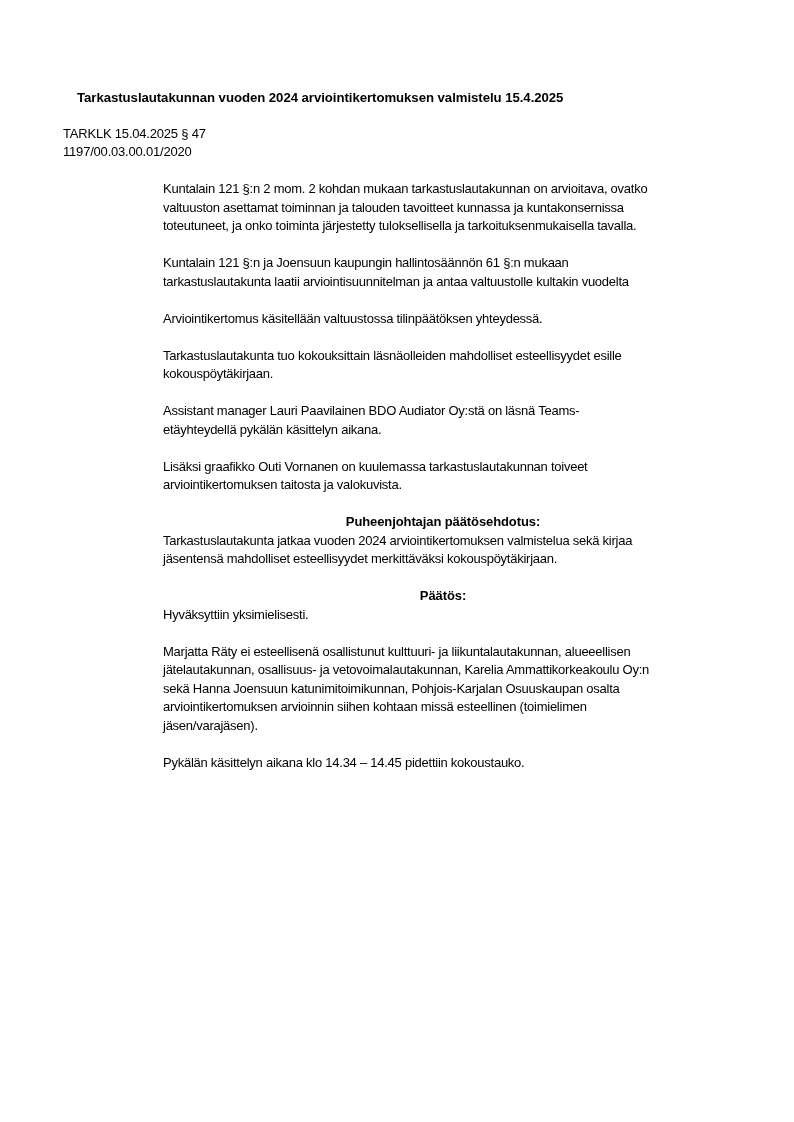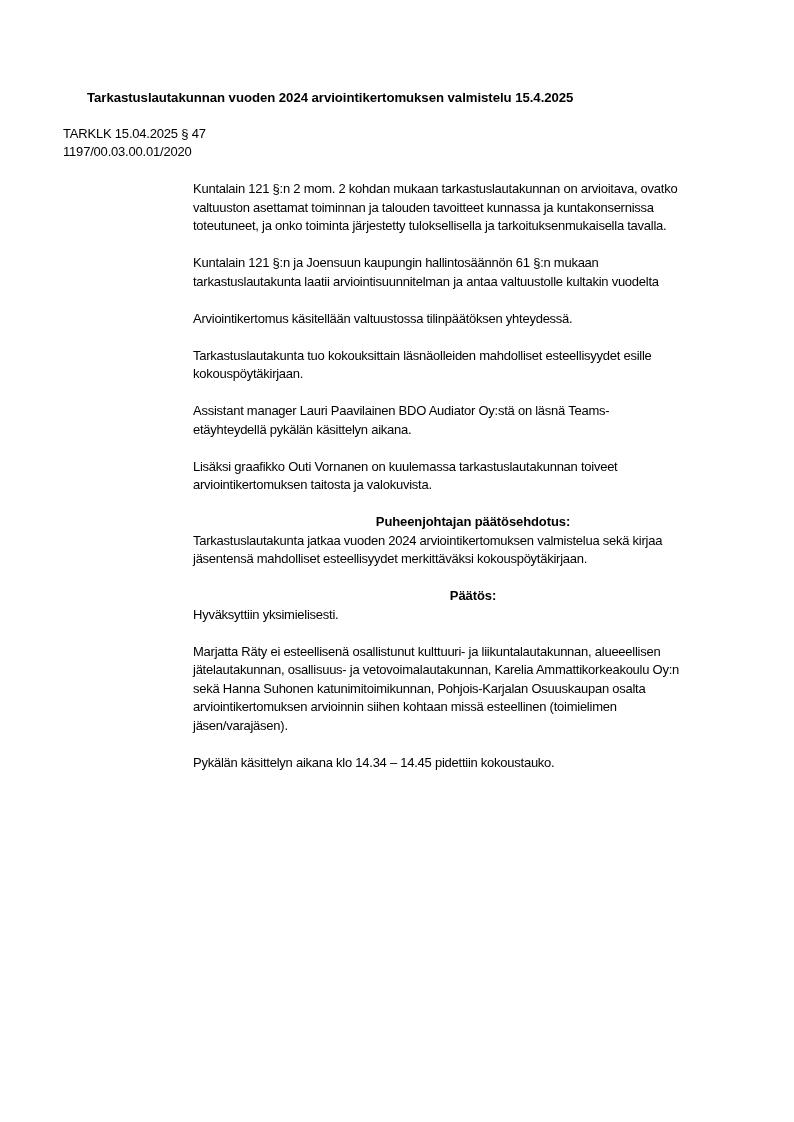--- a/index.html
+++ b/index.html
@@ -18,21 +18,21 @@
     .page {
       position: absolute;
       left: 0;
       top: 0;
       width: 794px;
       height: 1122px;
       background: #ffffff;
     }
     .title {
       position: absolute;
-      left: 87px;
+      left: 77px;
       top: 90px;
       font-size: 13.2px;
       font-weight: bold;
       letter-spacing: -0.05px;
       white-space: nowrap;
       margin: 0;
       line-height: 16px;
     }
     .meta {
       position: absolute;
@@ -44,21 +44,20 @@
     }
     .meta div { white-space: nowrap; }
     .body {
       position: absolute;
       left: 163px;
       top: 180px;
       width: 560px;
       font-size: 13px;
       line-height: 18.5px;
       letter-spacing: -0.25px;
-      margin-left: 30px;
     }
     .body p {
       margin: 0 0 18.5px 0;
     }
     .body .bold-label {
       font-weight: bold;
       display: block;
       letter-spacing: -0.1px;
       text-align: center;
     }
@@ -115,21 +114,21 @@
     </p>
 
     <p>
       <span class="bold-label">Päätös:</span>
       <span class="line">Hyväksyttiin yksimielisesti.</span>
     </p>
 
     <p>
       <span class="line">Marjatta Räty ei esteellisenä osallistunut kulttuuri- ja liikuntalautakunnan,  alueeellisen</span>
       <span class="line">jätelautakunnan, osallisuus- ja vetovoimalautakunnan, Karelia Ammattikorkeakoulu Oy:n</span>
-      <span class="line">sekä Hanna Suhonen katunimitoimikunnan, Pohjois-Karjalan Osuuskaupan osalta</span>
+      <span class="line">sekä Hanna Joensuun katunimitoimikunnan, Pohjois-Karjalan Osuuskaupan osalta</span>
       <span class="line">arviointikertomuksen arvioinnin siihen kohtaan missä esteellinen (toimielimen</span>
       <span class="line">jäsen/varajäsen).</span>
     </p>
 
     <p>
       <span class="line">Pykälän käsittelyn aikana klo 14.34 – 14.45 pidettiin kokoustauko.</span>
     </p>
 
   </div>
 </div>

